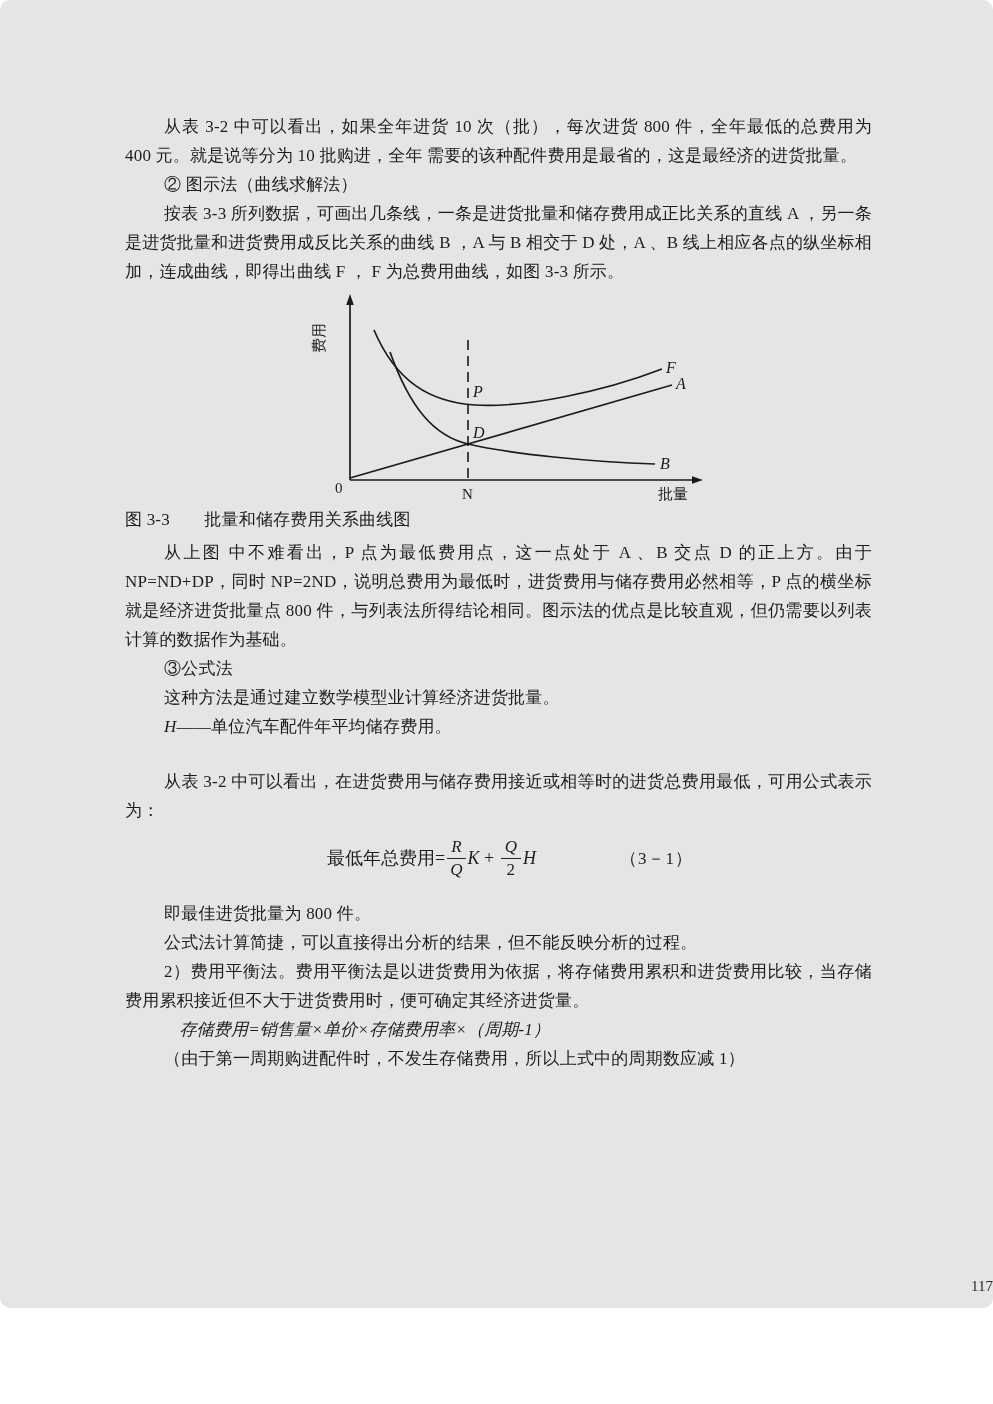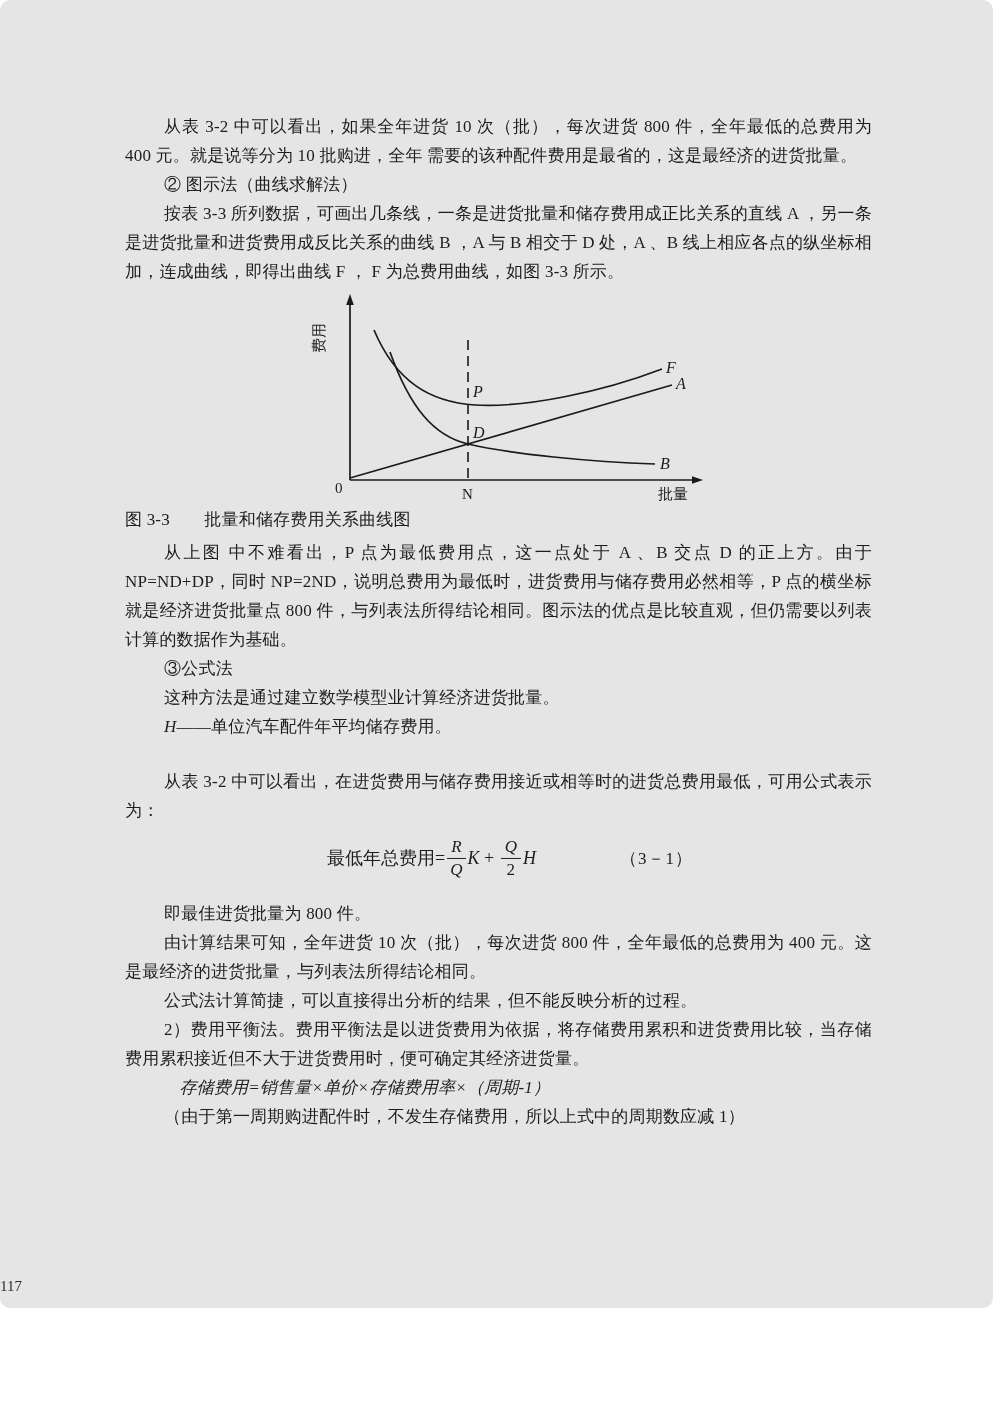--- a/index.html
+++ b/index.html
@@ -65,21 +65,21 @@
   .frac .den{display:block;padding-top:1px;}
   .eq-tag{
     position:absolute;
     left:495px;top:50%;
     transform:translateY(-50%);
     letter-spacing:1px;
   }
   .page-number{
     position:absolute;
     top:1278px;left:0;right:0;
-    text-align:left;
+    text-align:right;
     font-size:15px;
     color:#2a2a2a;
   }
   .axis-label{font-size:15px;fill:#1a1a1a;font-family:"Liberation Serif","DejaVu Serif",serif;}
   .pt-label{font-size:16px;font-style:italic;fill:#1a1a1a;font-family:"Liberation Serif","DejaVu Serif",serif;}
 </style>
 </head>
 <body>
 
 <div class="page">
@@ -128,21 +128,20 @@
     <p class="para indent gap-top">从表 3-2 中可以看出，在进货费用与储存费用接近或相等时的进货总费用最低，可用公式表示为：</p>
 
     <div class="formula-row">
       <span class="formula">
         <span>最低年总费用=</span><span class="frac"><span class="num var">R</span><span class="den var">Q</span></span><span class="var">K</span> <span>+</span> <span class="frac"><span class="num var">Q</span><span class="den">2</span></span><span class="var">H</span>
       </span>
       <span class="eq-tag">（3－1）</span>
     </div>
 
     <p class="para indent">即最佳进货批量为 800 件。</p>
-    <p class="para indent">由计算结果可知，全年进货 10 次（批），每次进货 800 件，全年最低的总费用为 400 元。这是最经济的进货批量，与列表法所得结论相同。</p>
     <p class="para indent">公式法计算简捷，可以直接得出分析的结果，但不能反映分析的过程。</p>
     <p class="para indent">2）费用平衡法。费用平衡法是以进货费用为依据，将存储费用累积和进货费用比较，当存储费用累积接近但不大于进货费用时，便可确定其经济进货量。</p>
     <p class="para indent3">存储费用=销售量×单价×存储费用率×（周期-1）</p>
     <p class="para indent">（由于第一周期购进配件时，不发生存储费用，所以上式中的周期数应减 1）</p>
 
   </div>
 
   <div class="page-number">117</div>
 </div>
 

